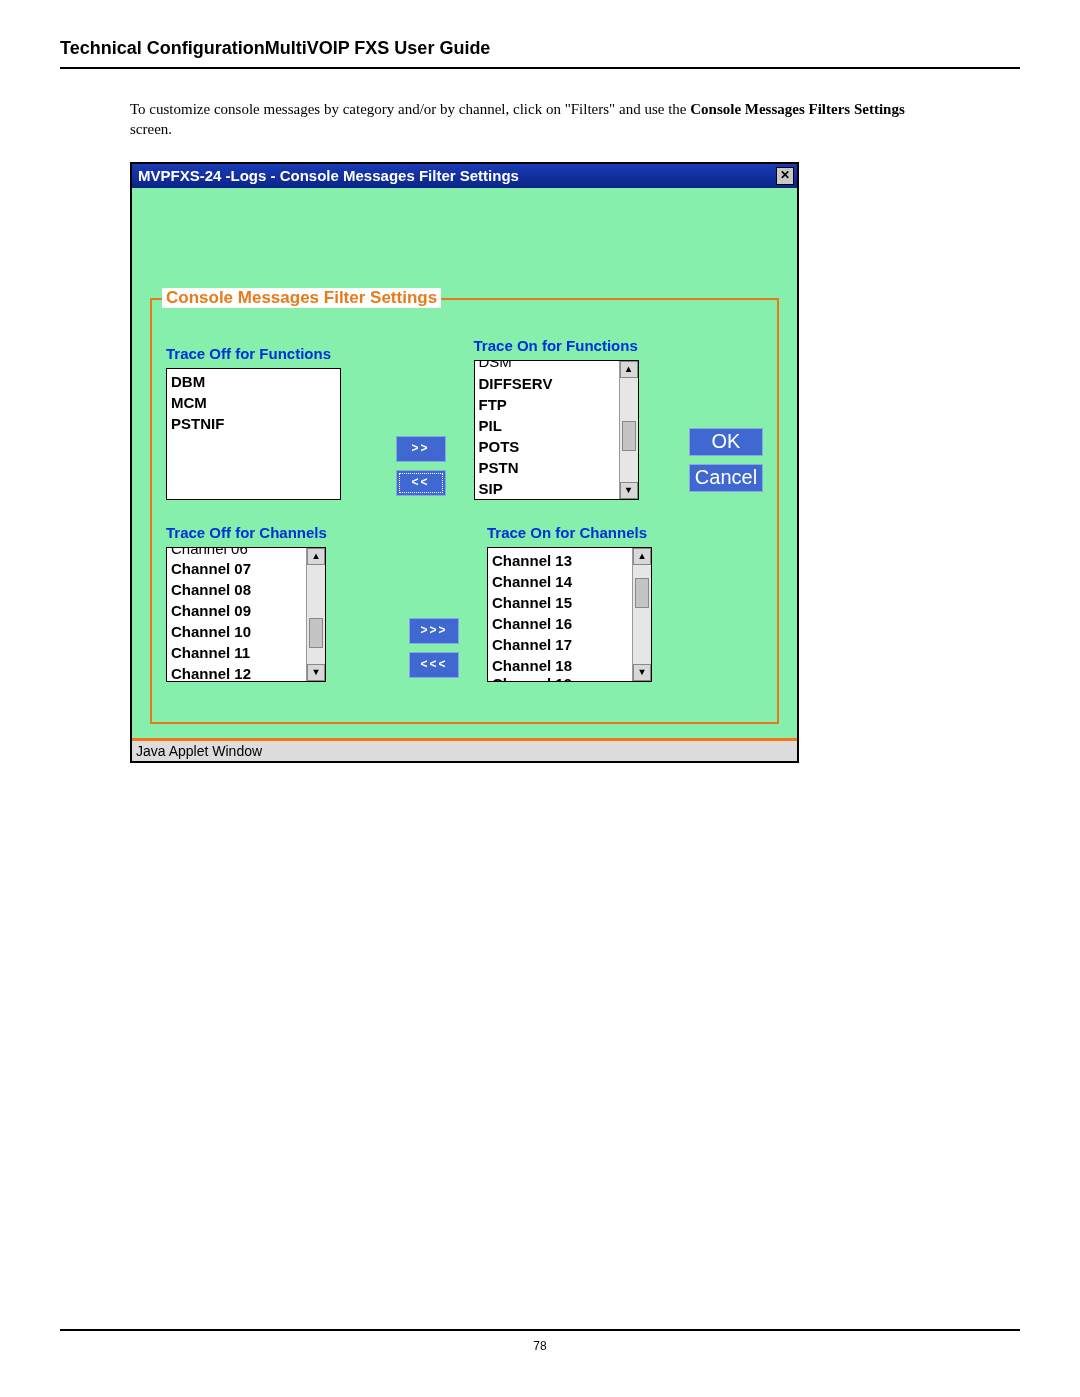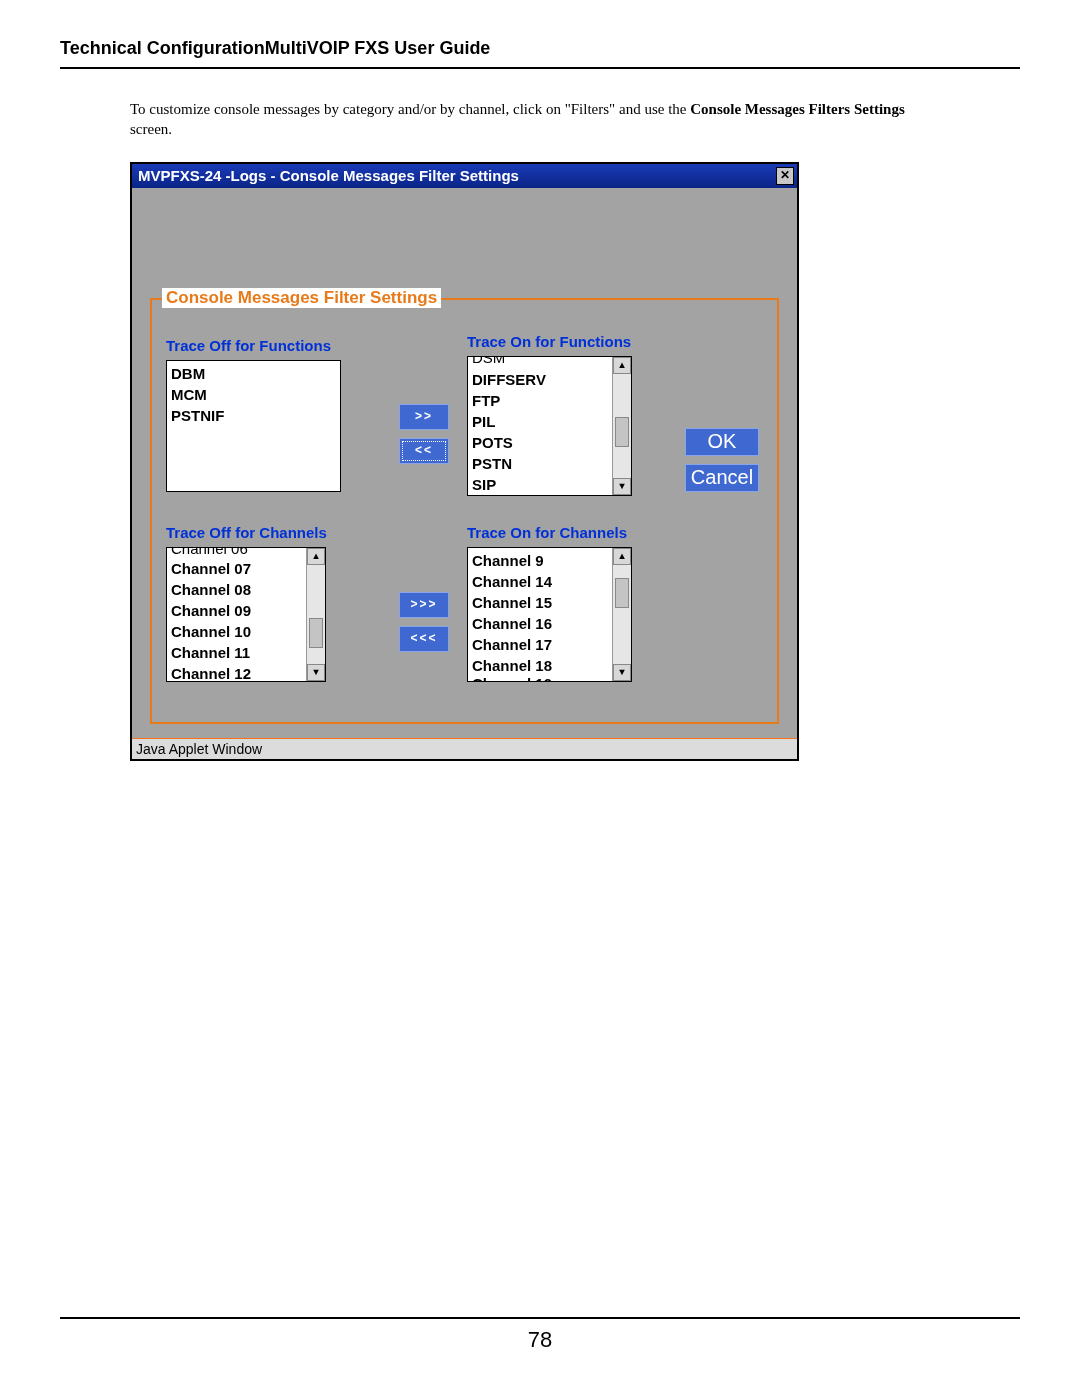--- a/index.html
+++ b/index.html
@@ -58,21 +58,21 @@
     border: 1px solid #000;
     box-sizing: border-box;
     font-size: 12px;
     font-weight: bold;
     line-height: 14px;
     text-align: center;
     color: #000;
     font-family: Arial, sans-serif;
   }
   .applet-body {
-    background: #a3a3a3;
+    background: #86efac;
     padding: 0 18px 14px 18px;
     position: relative;
   }
   .applet-spacer {
     height: 110px;
   }
   .fieldset {
     border: 2px solid #e87a1a;
     position: relative;
     padding: 30px 14px 40px 14px;
@@ -82,22 +82,22 @@
     top: -12px;
     left: 10px;
     background: #fff;
     color: #e87a1a;
     font-weight: bold;
     font-size: 17px;
     padding: 0 4px;
   }
   .row {
     display: flex;
-    align-items: center;
-    gap: 0;
+    align-items: flex-end;
+    gap: 10px;
     position: relative;
   }
   .col-label {
     color: #0030d8;
     font-weight: bold;
     font-size: 15px;
     margin-bottom: 6px;
   }
   .listbox {
     border: 1px solid #000;
@@ -205,32 +205,32 @@
     overflow: hidden;
     font-weight: bold;
     font-size: 15px;
   }
 
   .status-bar {
     background: #dcdcdc;
     font-family: Arial, sans-serif;
     font-size: 14px;
     padding: 2px 4px;
-    border-top: 1px solid #f97316;
+    border-top: 3px solid #f97316;
     color: #000;
   }
 
   .footer {
     position: absolute;
     bottom: 44px;
     left: 60px; right: 60px;
     border-top: 2px solid #000;
     text-align: center;
     font-family: Arial, sans-serif;
-    font-size: 22px;
+    font-size: 12px;
     padding-top: 8px;
   }
 </style>
 </head>
 <body>
 
 <div class="page">
 
   <div class="header-row">
     <span>Technical Configuration</span>
@@ -329,21 +329,21 @@
 
           <div class="mid-col">
             <div class="movebtn">&gt;&gt;&gt;</div>
             <div class="movebtn">&lt;&lt;&lt;</div>
           </div>
 
           <div class="group-right">
             <div class="col-label">Trace On for Channels</div>
             <div class="listbox lb-on-chan">
               <div class="items">
-                <div>Channel 9</div>
+                <div>Channel 13</div>
                 <div>Channel 14</div>
                 <div>Channel 15</div>
                 <div>Channel 16</div>
                 <div>Channel 17</div>
                 <div>Channel 18</div>
               </div>
               <div class="cut-bottom"><span>Channel 19</span></div>
               <div class="scrollbar">
                 <div class="sb-btn sb-up">▴</div>
                 <div class="sb-thumb" style="top:30px;height:30px;"></div>

